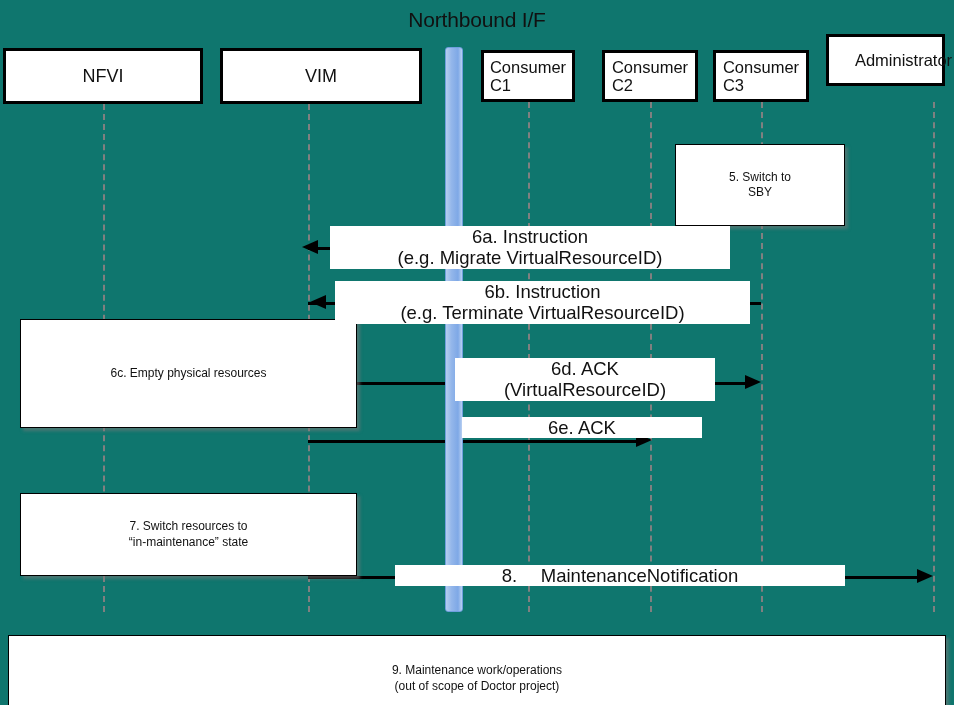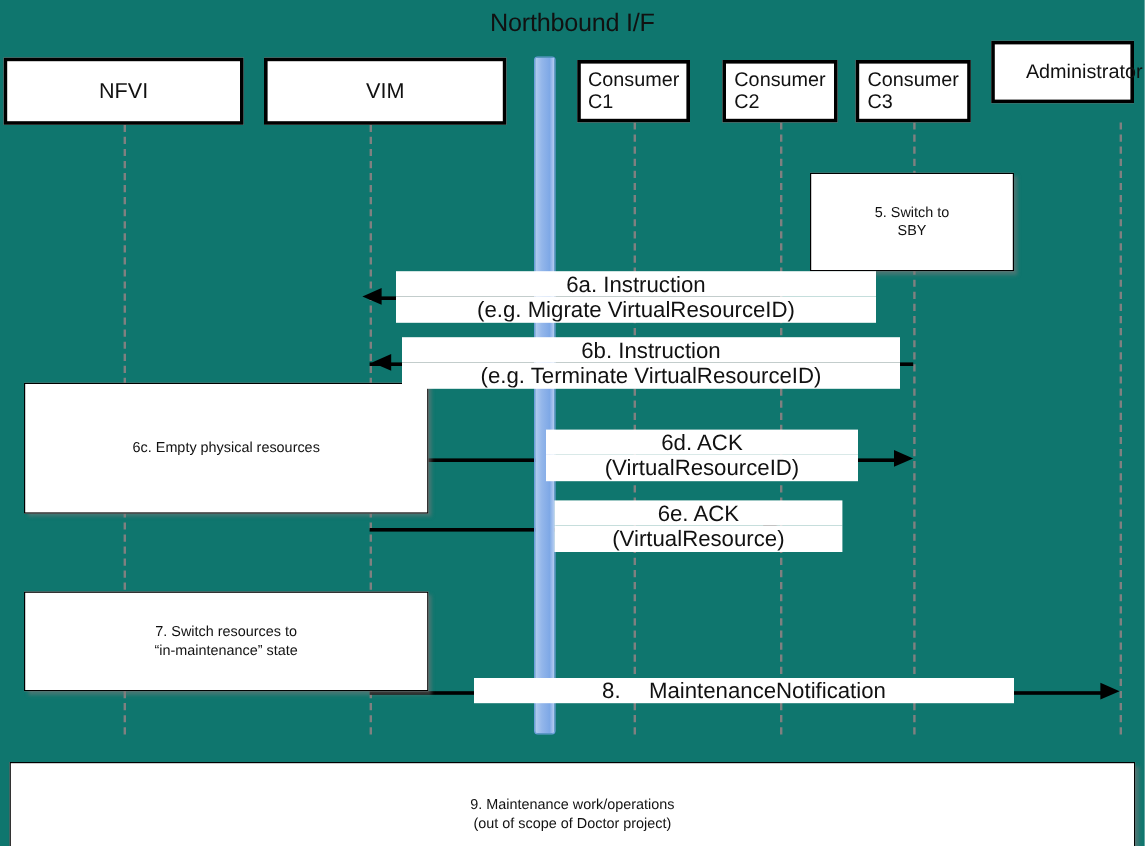--- a/index.html
+++ b/index.html
@@ -203,21 +203,20 @@
   <div class="arrowhead right" style="left:745px; top:375px;"></div>
   <div class="msg-label" style="left:455px; top:358px; width:260px;">
     <span class="l1">6d. ACK</span>
     <span class="l2">(VirtualResourceID)</span>
   </div>
 
   <div class="msg-line" style="left:308px; top:440px; width:334px;"></div>
   <div class="arrowhead right" style="left:636px; top:433px;"></div>
   <div class="msg-label" style="left:462px; top:417px; width:240px;">
     <span class="l1">6e. ACK</span>
-    <span class="l2">(VirtualResource)</span>
   </div>
 
   <div class="note" style="left:20px; top:465px; width:337px; height:83px;margin-top:28px;">
     <span>
       <span>7. Switch resources to</span><br>
       <span>“in-maintenance” state</span>
     </span>
   </div>
 
   <div class="msg-line" style="left:308px; top:576px; width:611px;"></div>

